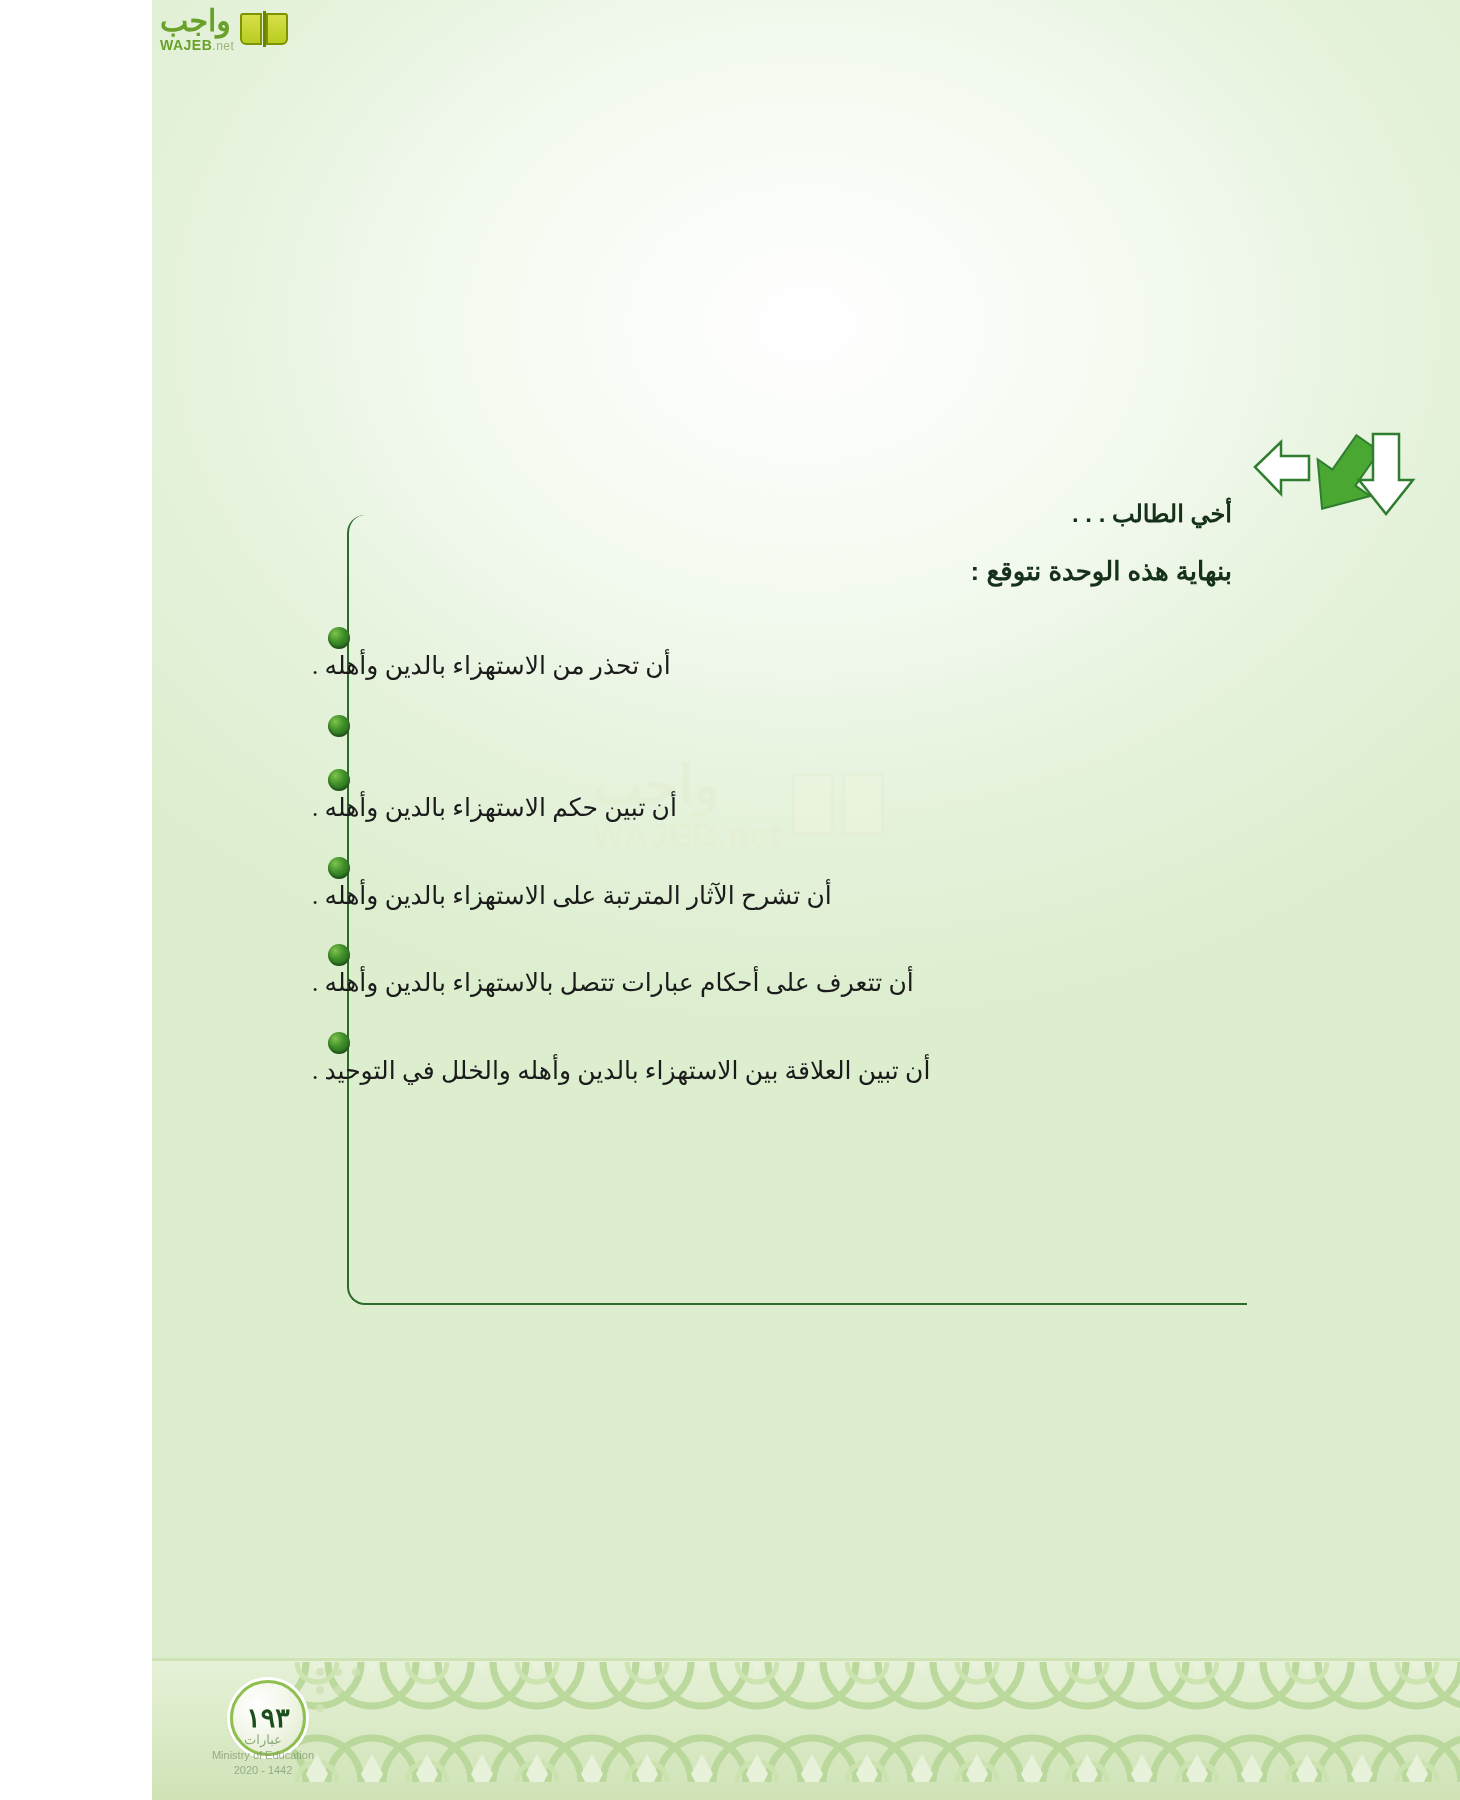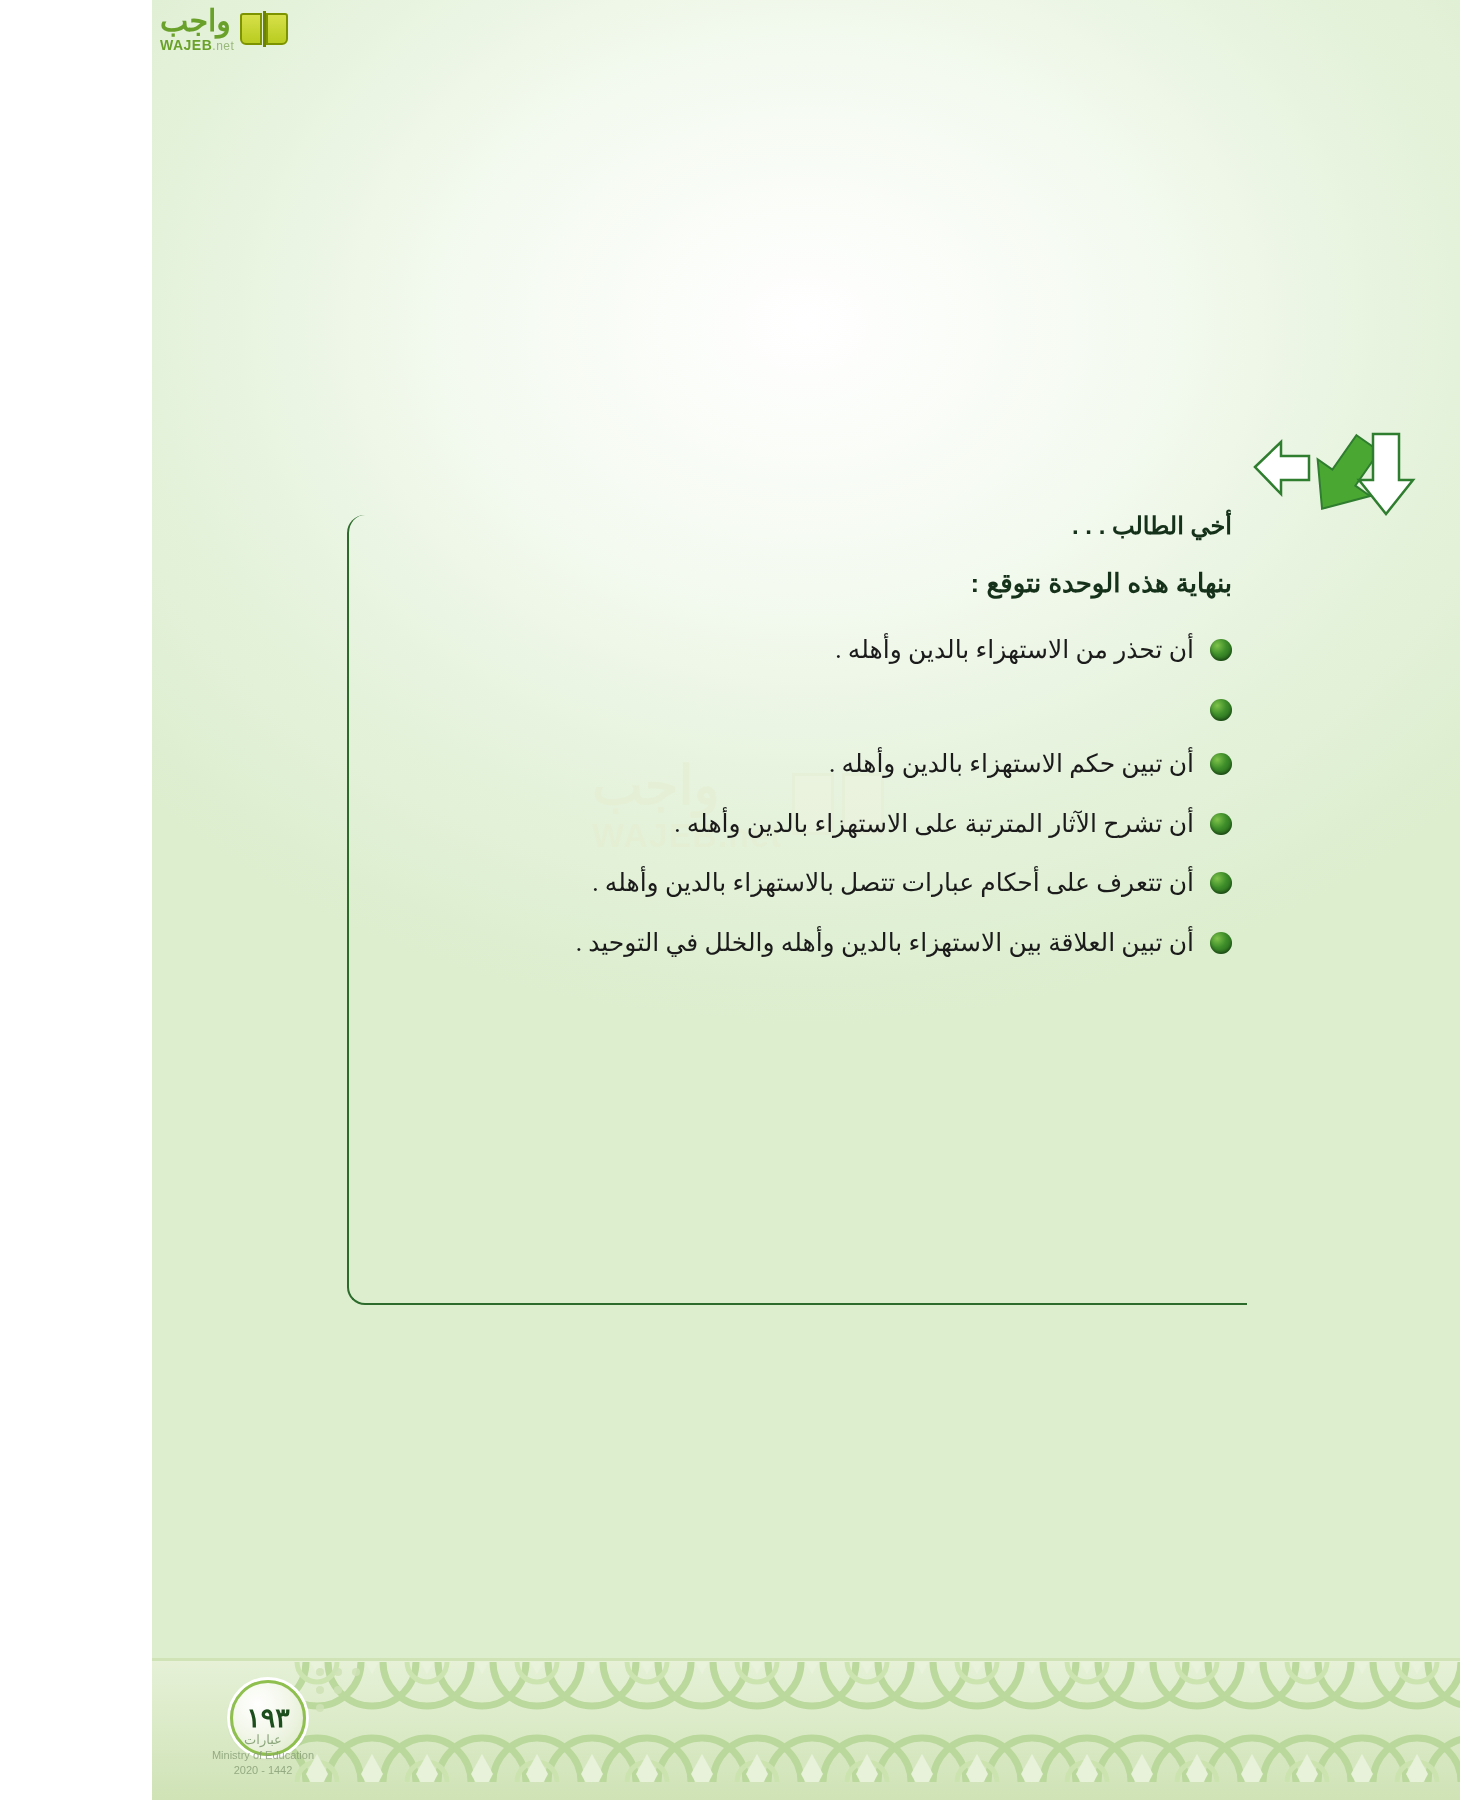--- a/index.html
+++ b/index.html
@@ -125,21 +125,21 @@
     position: absolute;
     top: 0;
     right: 0;
     width: 2px;
     height: 0;
   }
 
   
   .content {
     position: absolute;
-    top: 512px;
+    top: 500px;
     left: 0;
     width: 1080px;
     direction: rtl;
     text-align: right;
     padding-right: 0;
   }
   .salutation {
     font-size: 24px;
     font-weight: bold;
     color: #16311a;
@@ -156,22 +156,22 @@
     margin-top: 28px;
   }
 
   .goal-list {
     list-style: none;
     margin: 34px 0 0 0;
     padding: 0;
   }
   .goal-item {
     display: flex;
-    flex-direction: row;
-    align-items: flex-start;
+    flex-direction: column;
+    align-items: flex-end;
     justify-content: flex-start;
     margin-bottom: 26px;
     direction: rtl;
   }
   .bullet {
     flex: 0 0 auto;
     width: 22px;
     height: 22px;
     margin-top: 6px;
     margin-left: 16px;

